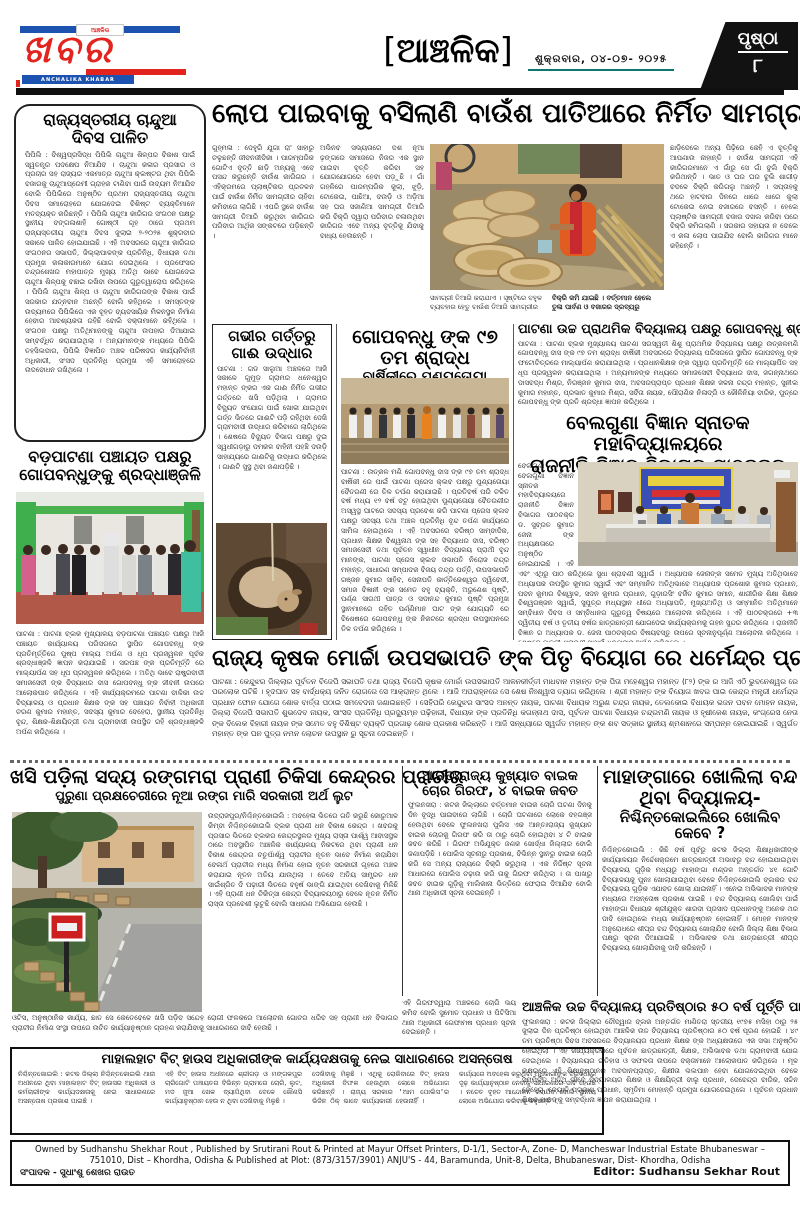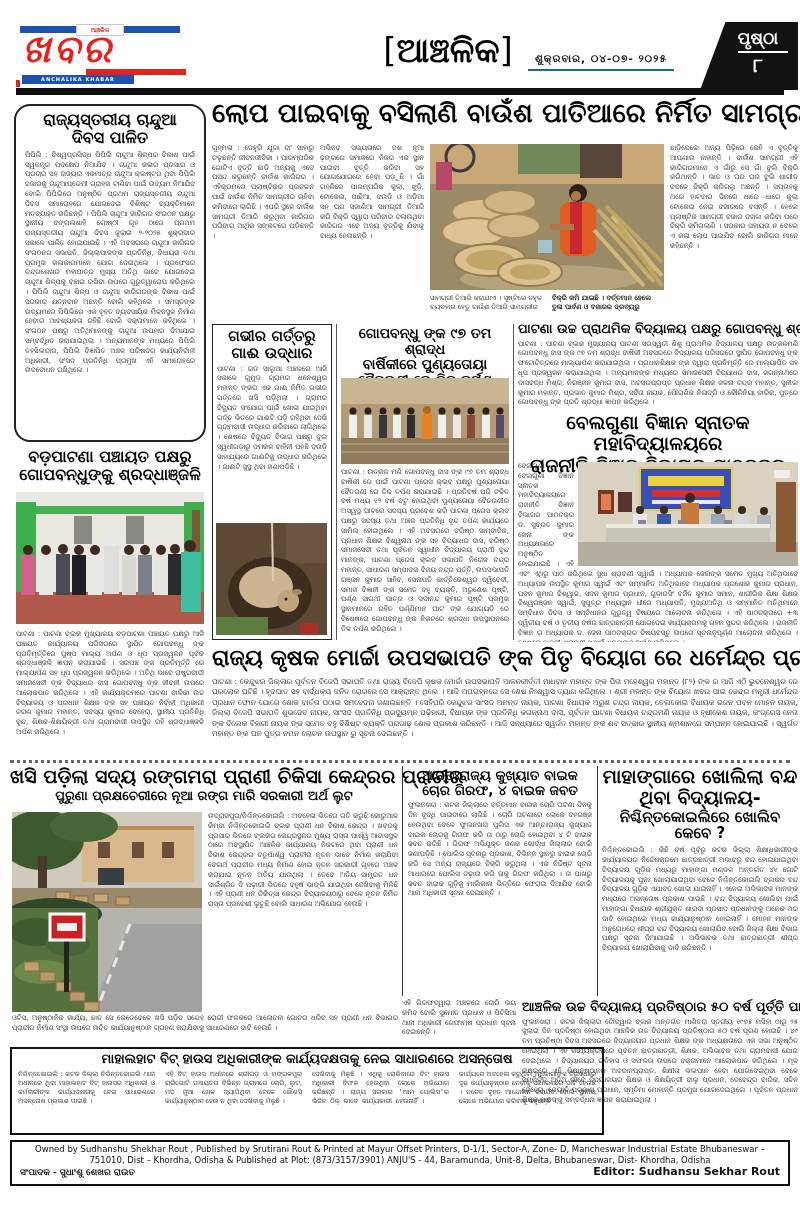--- a/index.html
+++ b/index.html
@@ -154,21 +154,21 @@
         <ellipse cx="81" cy="69" rx="5" ry="3" fill="#a88860"></ellipse>
         <circle cx="70" cy="76" r="1.5" fill="#2a2018"></circle>
         <line x1="56" y1="0" x2="57" y2="58" stroke="#d8d0b0" stroke-width="2"></line>
         <rect x="0" y="94" width="52" height="18" fill="#5c7c40"></rect>
         <rect x="84" y="100" width="18" height="12" fill="#a83028"></rect>
       </svg>
     </div>
   </div>
 
   <div class="abs" style="left:336px;top:324px;width:178px;height:316px;border-left:1px solid #555;border-right:1px solid #555;box-sizing:border-box;padding:2px 4px;">
-    <div class="hl" style="font-size:14px;">ଗୋପବନ୍ଧୁ ଙ୍କ ୯୭ ତମ ଶ୍ରାଦ୍ଧ</div>
+    <div class="hl" style="font-size:19px;">ଗୋପବନ୍ଧୁ ଙ୍କ ୯୭ ତମ ଶ୍ରାଦ୍ଧ</div>
     <div class="hl" style="font-size:14px;">ବାର୍ଷିକୀରେ ପୁଣ୍ୟତୋୟା</div>
     <div class="hl" style="font-size:14px;">ବୈତରଣୀ ରେ ତିଳ ତର୍ପଣ</div>
     <div class="abs" style="left:4px;top:54px;width:168px;height:86px;">
       <svg class="ph" viewBox="0 0 168 86">
         <rect width="168" height="86" fill="#b49b74"></rect>
         <rect width="168" height="26" fill="#c9b694"></rect>
         <rect y="60" width="168" height="26" fill="#8f7c5c"></rect>
         <line x1="0" y1="66" x2="168" y2="66" stroke="#a89270" stroke-width="2"></line>
         <line x1="0" y1="74" x2="168" y2="74" stroke="#a89270" stroke-width="2"></line>
         <circle cx="12" cy="33" r="3.5" fill="#2a2320"></circle>

